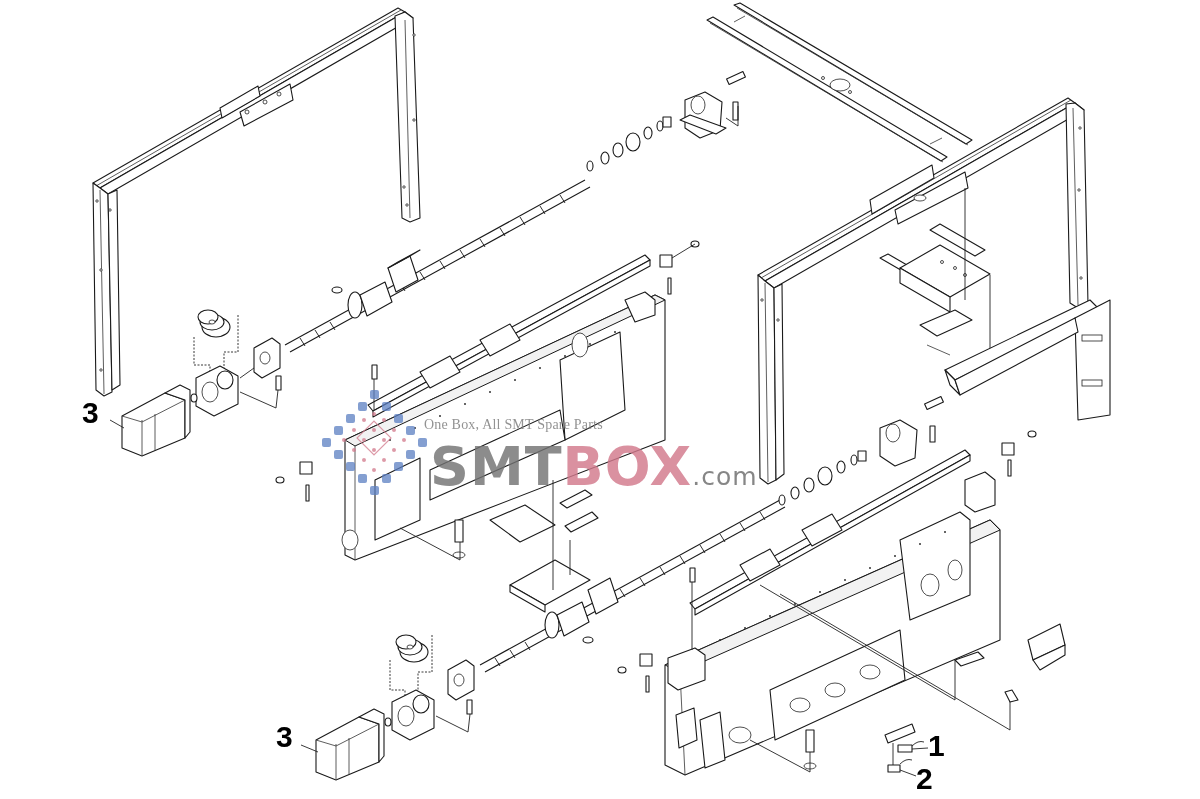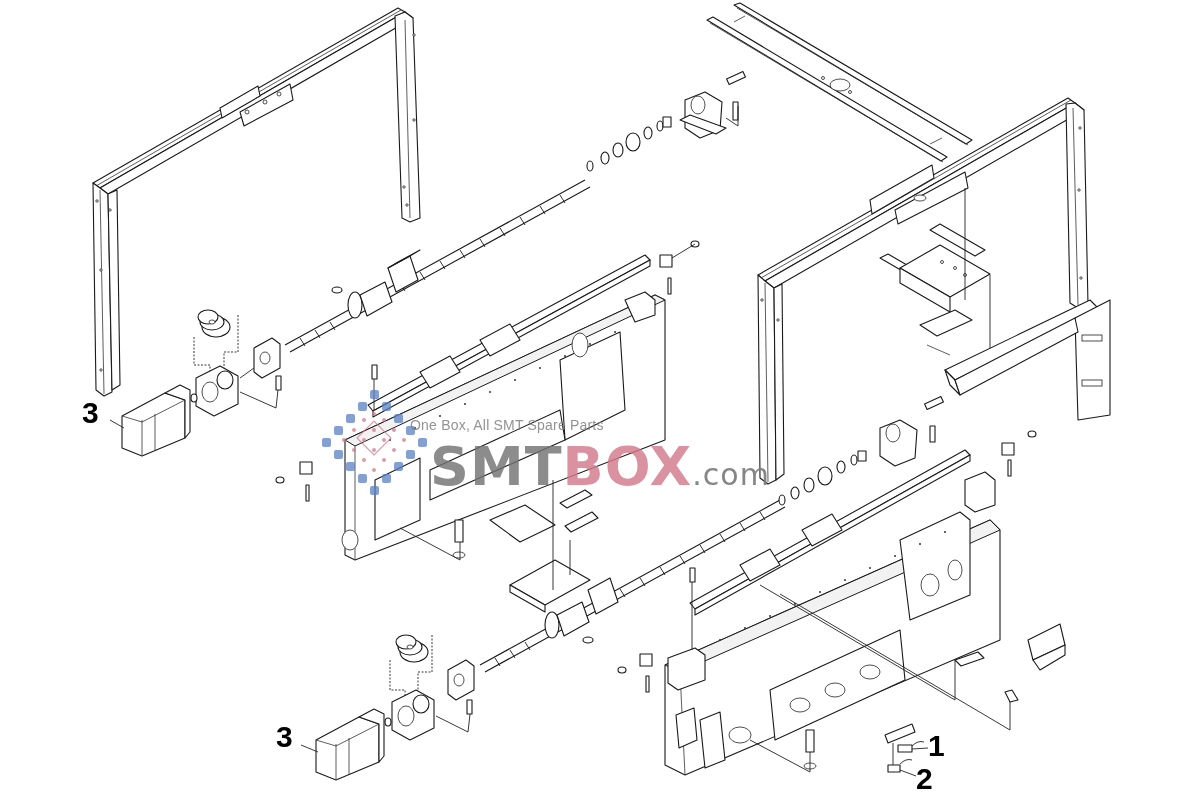--- a/index.html
+++ b/index.html
@@ -6,25 +6,25 @@
   body { width: 1200px; height: 799px; overflow: hidden; position: relative; font-family: "Liberation Sans", sans-serif; }
   #stage { position: absolute; left: 0; top: 0; width: 1200px; height: 799px; }
   svg.drawing { position: absolute; left: 0; top: 0; }
   .ln { fill: none; stroke: #1a1a1a; stroke-width: 1.1; stroke-linejoin: round; }
   .ln-thin { fill: none; stroke: #333; stroke-width: 0.8; }
   .leader { fill: none; stroke: #222; stroke-width: 0.9; }
   .part { fill: #fff; stroke: #1a1a1a; stroke-width: 1.1; stroke-linejoin: round; }
   .part-grey { fill: #f2f2f2; stroke: #1a1a1a; stroke-width: 1; }
   .hole { fill: #fff; stroke: #222; stroke-width: 0.8; }
   .callout { position: absolute; font-family: "Liberation Sans", sans-serif; font-weight: bold; font-size: 30px; color: #000; line-height: 1; }
-  .wm-tagline { position: absolute; left: 410px; top: 417px; font-family: Liberation Sans, sans-serif; font-size: 14px; color: #808080; opacity: 0.85; letter-spacing: 0.2px; }
+  .wm-tagline { position: absolute; left: 424px; top: 417px; font-family: Liberation Serif, serif; font-size: 14px; color: #808080; opacity: 0.85; letter-spacing: 0.2px; }
   .wm-brand { position: absolute; left: 430px; top: 440px; font-family: "DejaVu Sans", sans-serif; font-size: 54px; font-weight: bold; line-height: 1; letter-spacing: 1px; }
   .wm-smt { color: #737373; opacity: 0.82; }
   .wm-box { color: #d2798c; opacity: 0.82; text-align: right; }
-  .wm-com { font-size: 30px; color: #7a7a7a; font-weight: normal; opacity: 0.9; }
+  .wm-com { font-size: 25px; color: #7a7a7a; font-weight: normal; opacity: 0.9; }
 </style>
 </head>
 <body>
 
 <div id="stage">
 
 <svg class="drawing" width="1200" height="799" viewBox="0 0 1200 799">
 
   <g>
 

